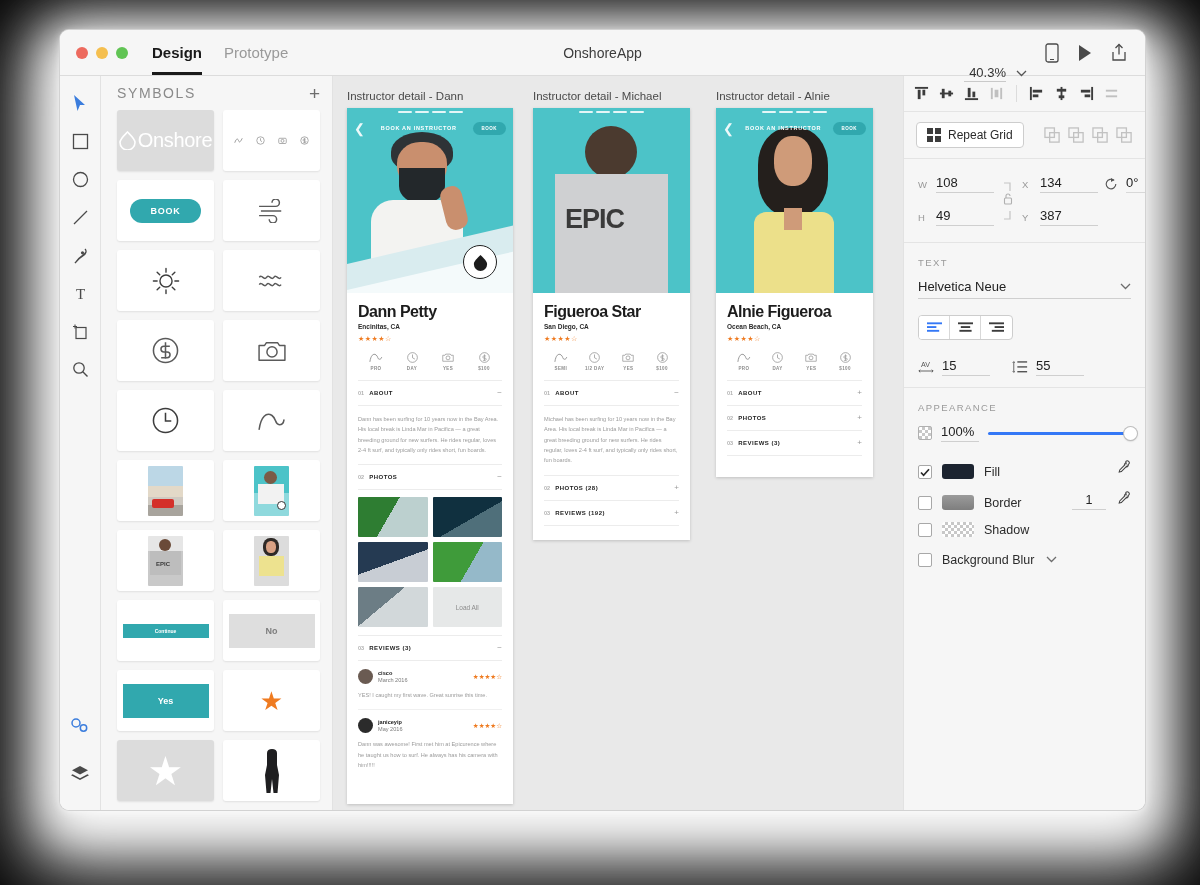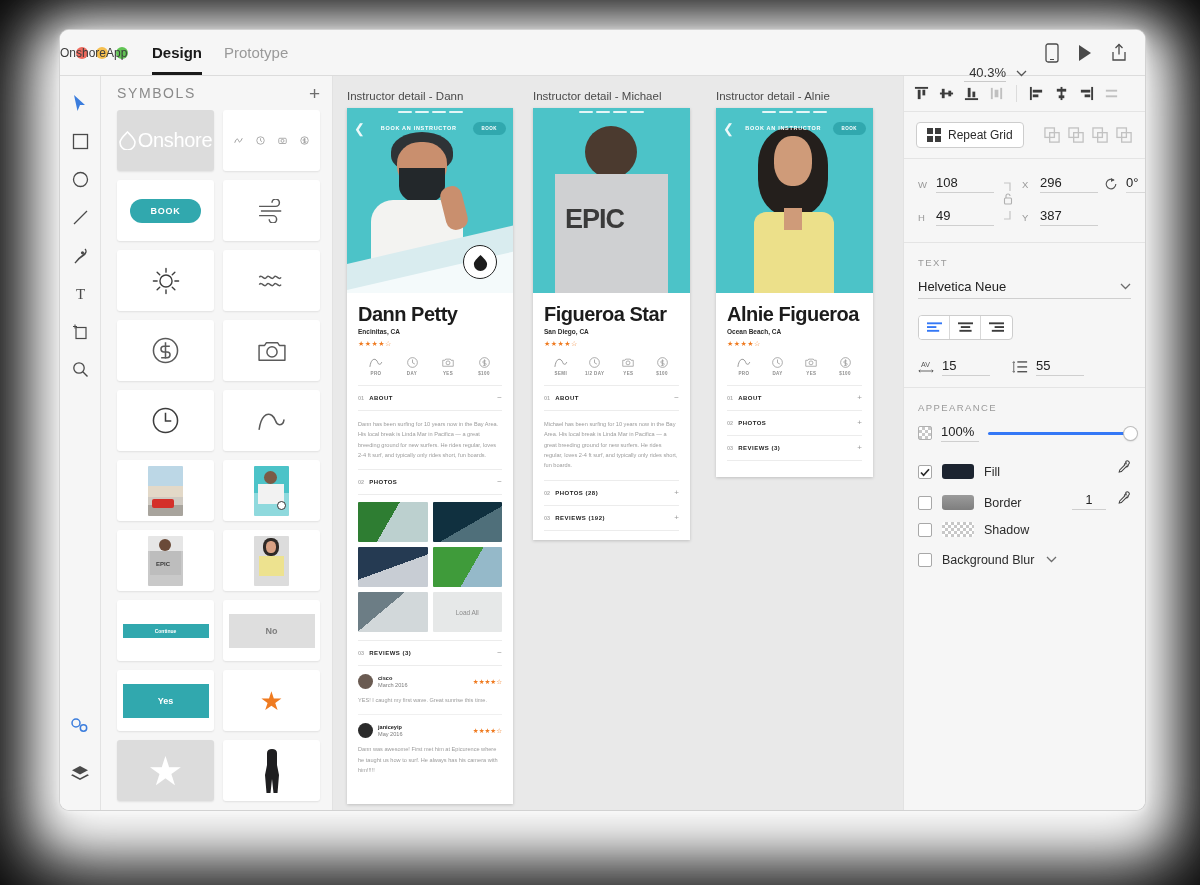--- a/index.html
+++ b/index.html
@@ -45,22 +45,22 @@
     font-size: 15px; color: #999; height: 100%;
     display: flex; align-items: center; position: relative;
   }
   .mode-tab.active { color: #1a1a1a; font-weight: 600; }
   .mode-tab.active:after {
     content:''; position: absolute; left: 0; right: 0; bottom: 0;
     height: 3px; background: #1a1a1a;
   }
 
   #doc-title {
-    position: absolute; left: 0; right: 0; text-align: left;
-    font-size: 12px; color: #3c3c3c; pointer-events: none;
+    position: absolute; left: 0; right: 0; text-align: center;
+    font-size: 14px; color: #3c3c3c; pointer-events: none;
   }
 
   .tb-right {
     margin-left: auto; display: flex; align-items: center;
     gap: 18px; padding-right: 18px;
   }
   .zoom-wrap { display: flex; align-items: center; gap: 10px; margin-top: 41px; }
   #zoom-value {
     font-size: 13px; color: #333;
     border-bottom: 1px solid #c9c9c9; padding-bottom: 1px; min-width: 42px; text-align: right;
@@ -131,21 +131,21 @@
   }
   .hero-back { color: rgba(255,255,255,.9); font-size: 13px; line-height: 1; }
   .hero-nav-title { flex: 1; text-align: center; color: #fff; font-size: 5.5px; font-weight: 700; letter-spacing: .7px; }
   .hero-book { background: #31a8ae; color: #fff; font-size: 4.5px; font-weight: 700; letter-spacing: .5px; border-radius: 10px; padding: 4px 9px; }
   .surf-badge {
     position: absolute; border-radius: 50%; background: #fff;
     display: flex; align-items: center; justify-content: center;
     border: 1px solid #222;
   }
   .ab-body { padding: 10px 11px 0 11px; }
-  .ab-name { font-size: 20px; font-weight: 700; color: #1c1c1c; letter-spacing: -.5px; }
+  .ab-name { font-size: 16px; font-weight: 700; color: #1c1c1c; letter-spacing: -.5px; }
   .ab-loc { font-size: 6.5px; font-weight: 700; color: #2a2a2a; margin-top: 2px; }
   .stars { margin-top: 5px; color: #ef7b21; font-size: 7px; letter-spacing: .5px; }
   .stat-row { display: flex; margin-top: 9px; padding-bottom: 9px; border-bottom: 1px solid #ececec; }
   .stat { flex: 1; display: flex; flex-direction: column; align-items: center; gap: 3px; }
   .stat-label { font-size: 4.5px; font-weight: 700; color: #8b8b8b; letter-spacing: .4px; }
   .sect-head {
     display: flex; align-items: center; gap: 5px;
     padding: 8px 0; border-bottom: 1px solid #ececec;
   }
   .sect-num { font-size: 5.5px; color: #b0b0b0; font-weight: 600; }
@@ -825,21 +825,21 @@
           <div style="width:18px;display:flex;flex-direction:column;align-items:center;">
             <svg width="16" height="44" viewBox="0 0 16 44">
               <path d="M4 4h6v8M4 40h6v-8" fill="none" stroke="#c4c4c4" stroke-width="1.2"></path>
               <rect x="4.5" y="19" width="7" height="6" rx="1" fill="none" stroke="#b0b0b0" stroke-width="1.1"></rect>
               <path d="M6 19v-2a2 2 0 014 0" fill="none" stroke="#b0b0b0" stroke-width="1.1"></path>
               </svg>
           </div>
           <div style="flex:1;display:flex;flex-direction:column;gap:15px;">
             <div class="field">
               <span class="f-label">X</span>
-              <span class="f-input">296</span>
+              <span class="f-input">134</span>
             </div>
             <div class="field">
               <span class="f-label">Y</span>
               <span class="f-input">387</span>
             </div>
           </div>
           <div class="field" style="align-self:flex-start;">
             <svg width="14" height="14" viewBox="0 0 16 16">
               <path d="M13.5 8a5.5 5.5 0 11-2-4.2" fill="none" stroke="#555" stroke-width="1.3"></path>
               <path d="M8 1.2l4 2.2-4 2.2z" fill="#555"></path>

